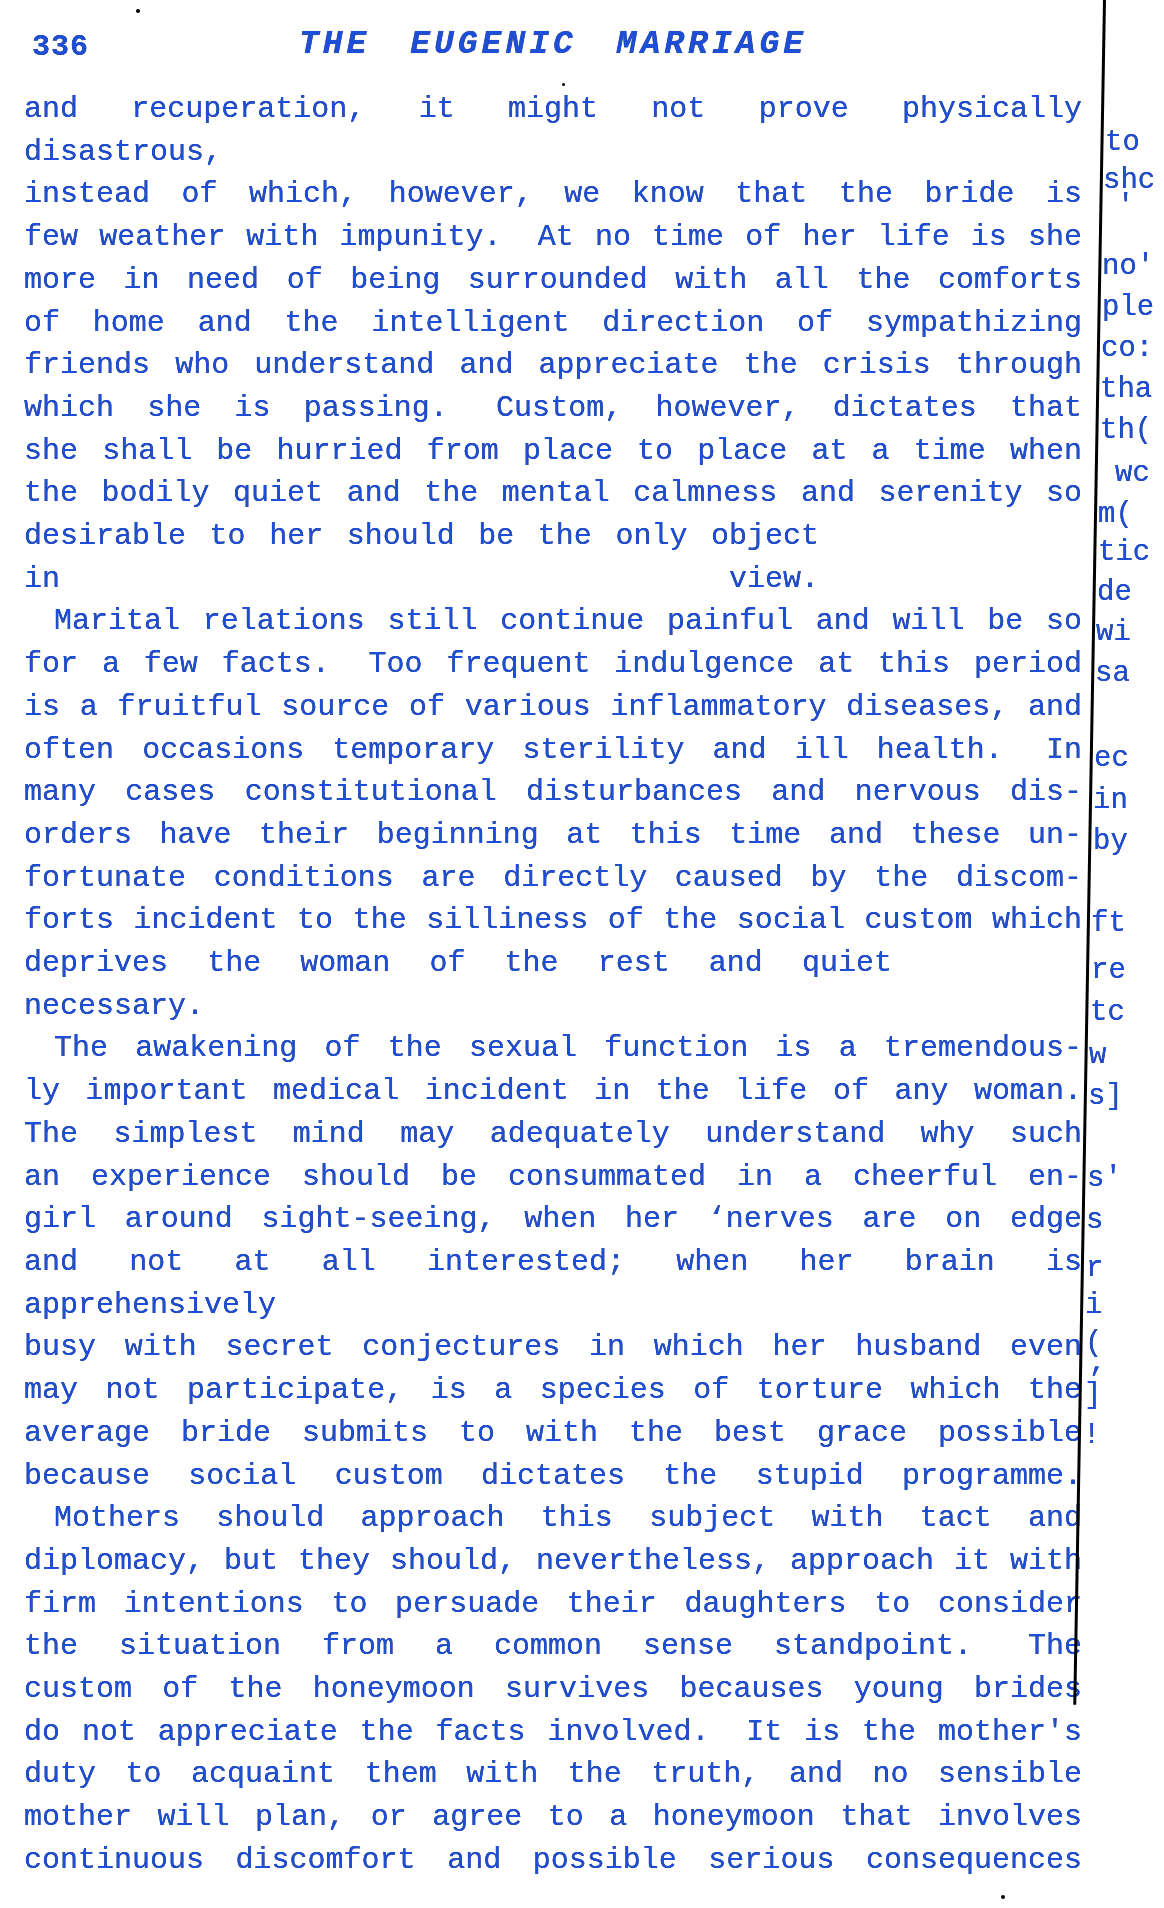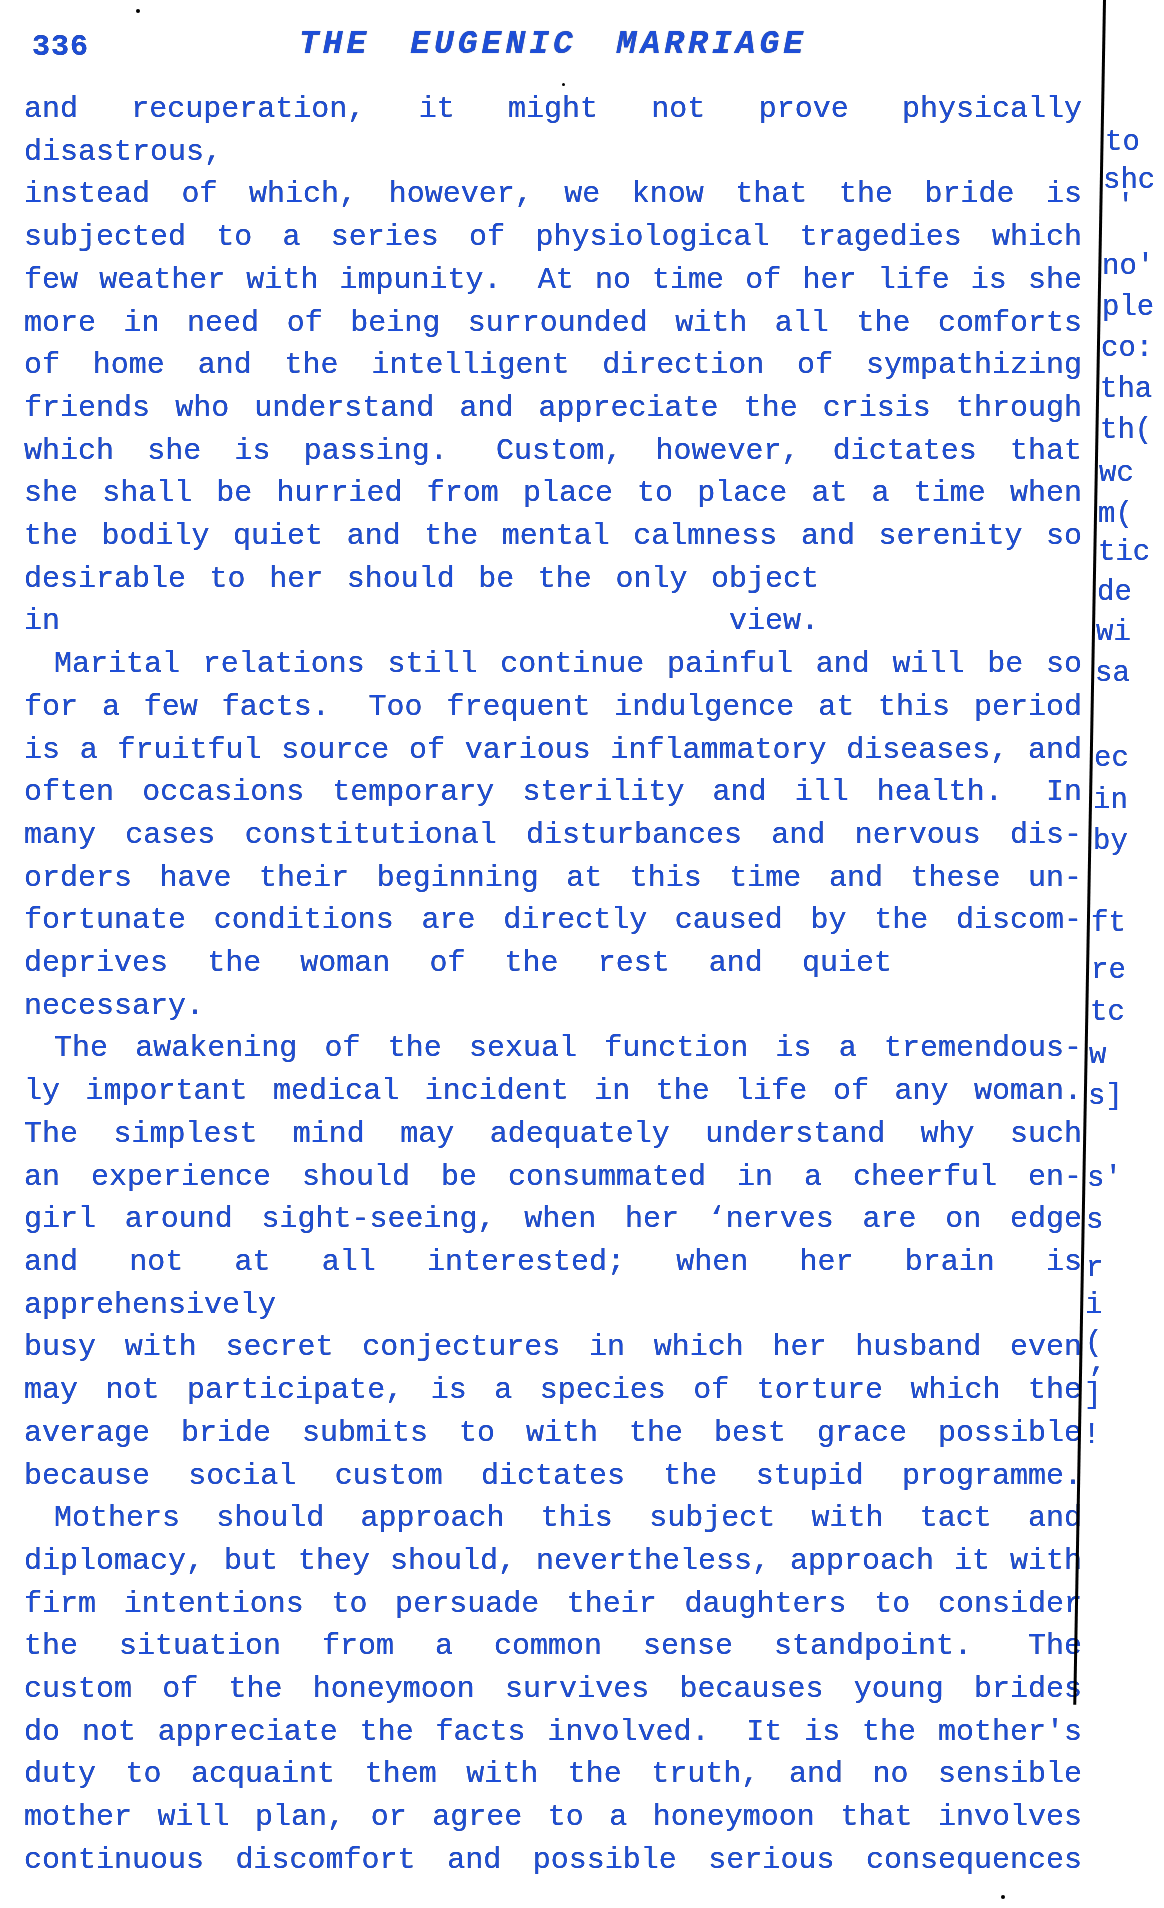--- a/index.html
+++ b/index.html
@@ -62,36 +62,36 @@
 <div class="page">
 
   <div class="hdr">
     <span class="pgnum">336</span>
     <span class="rtitle">THE EUGENIC MARRIAGE</span>
   </div>
 
   <div class="bodytext" id="body-text">
       <div class="line">and recuperation, it might not prove physically disastrous,</div>
       <div class="line">instead of which, however, we know that the bride is</div>
-      <div class="line">subjected to a series of physiological tragedies which</div>
       <div class="line">few weather with impunity.  At no time of her life is she</div>
       <div class="line">more in need of being surrounded with all the comforts</div>
       <div class="line">of home and the intelligent direction of sympathizing</div>
       <div class="line">friends who understand and appreciate the crisis through</div>
       <div class="line">which she is passing.  Custom, however, dictates that</div>
       <div class="line">she shall be hurried from place to place at a time when</div>
       <div class="line">the bodily quiet and the mental calmness and serenity so</div>
       <div class="line" style="width: 795px;">desirable to her should be the only object in view.</div>
       <div class="line indent">Marital relations still continue painful and will be so</div>
       <div class="line">for a few facts.  Too frequent indulgence at this period</div>
       <div class="line">is a fruitful source of various inflammatory diseases, and</div>
       <div class="line">often occasions temporary sterility and ill health.  In</div>
       <div class="line">many cases constitutional disturbances and nervous dis-</div>
       <div class="line">orders have their beginning at this time and these un-</div>
       <div class="line">fortunate conditions are directly caused by the discom-</div>
+      <div class="line">forts incident to the silliness of the social custom which</div>
       <div class="line" style="width: 868px;">deprives the woman of the rest and quiet necessary.</div>
       <div class="line indent">The awakening of the sexual function is a tremendous-</div>
       <div class="line">ly important medical incident in the life of any woman.</div>
       <div class="line">The simplest mind may adequately understand why such</div>
       <div class="line">an experience should be consummated in a cheerful en-</div>
       <div class="line">girl around sight-seeing, when her ‘nerves are on edge</div>
       <div class="line">and not at all interested; when her brain is apprehensively</div>
       <div class="line">busy with secret conjectures in which her husband even</div>
       <div class="line">may not participate, is a species of torture which the</div>
       <div class="line">average bride submits to with the best grace possible</div>
@@ -111,21 +111,21 @@
 
   <div id="margin-col">
       <span class="frag" style="left: 1105px; top: 128px;">to</span>
       <span class="frag" style="left: 1103px; top: 166px;">shc</span>
       <span class="frag" style="left: 1117px; top: 192px;">'</span>
       <span class="frag" style="left: 1102px; top: 252px;">no'</span>
       <span class="frag" style="left: 1102px; top: 293px;">ple</span>
       <span class="frag" style="left: 1101px; top: 334px;">co:</span>
       <span class="frag" style="left: 1100px; top: 375px;">tha</span>
       <span class="frag" style="left: 1100px; top: 416px;">th(</span>
-      <span class="frag" style="left: 1099px; top: 459px;">wc</span>
+      <span class="frag" style="left: 1099px; top: 459px; padding-left: 16px;">wc</span>
       <span class="frag" style="left: 1098px; top: 500px;">m(</span>
       <span class="frag" style="left: 1098px; top: 538px;">tic</span>
       <span class="frag" style="left: 1097px; top: 578px;">de</span>
       <span class="frag" style="left: 1096px; top: 618px;">wi</span>
       <span class="frag" style="left: 1095px; top: 659px;">sa</span>
       <span class="frag" style="left: 1094px; top: 744px;">ec</span>
       <span class="frag" style="left: 1093px; top: 786px;">in</span>
       <span class="frag" style="left: 1093px; top: 827px;">by</span>
       <span class="frag" style="left: 1091px; top: 909px;">ft</span>
       <span class="frag" style="left: 1091px; top: 956px;">re</span>

